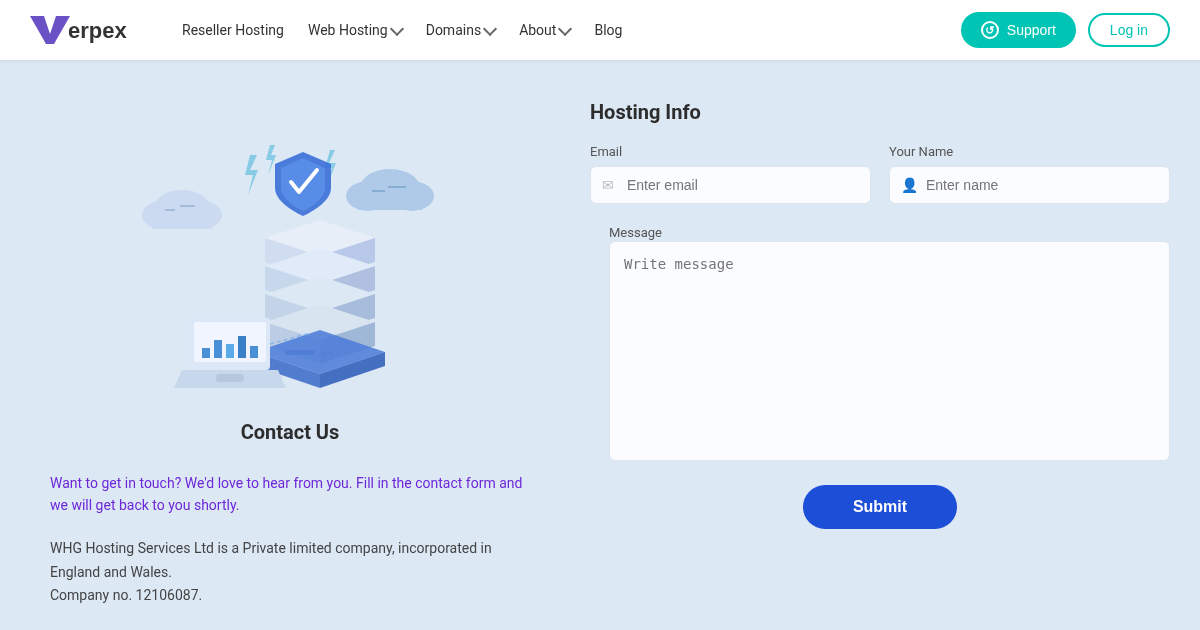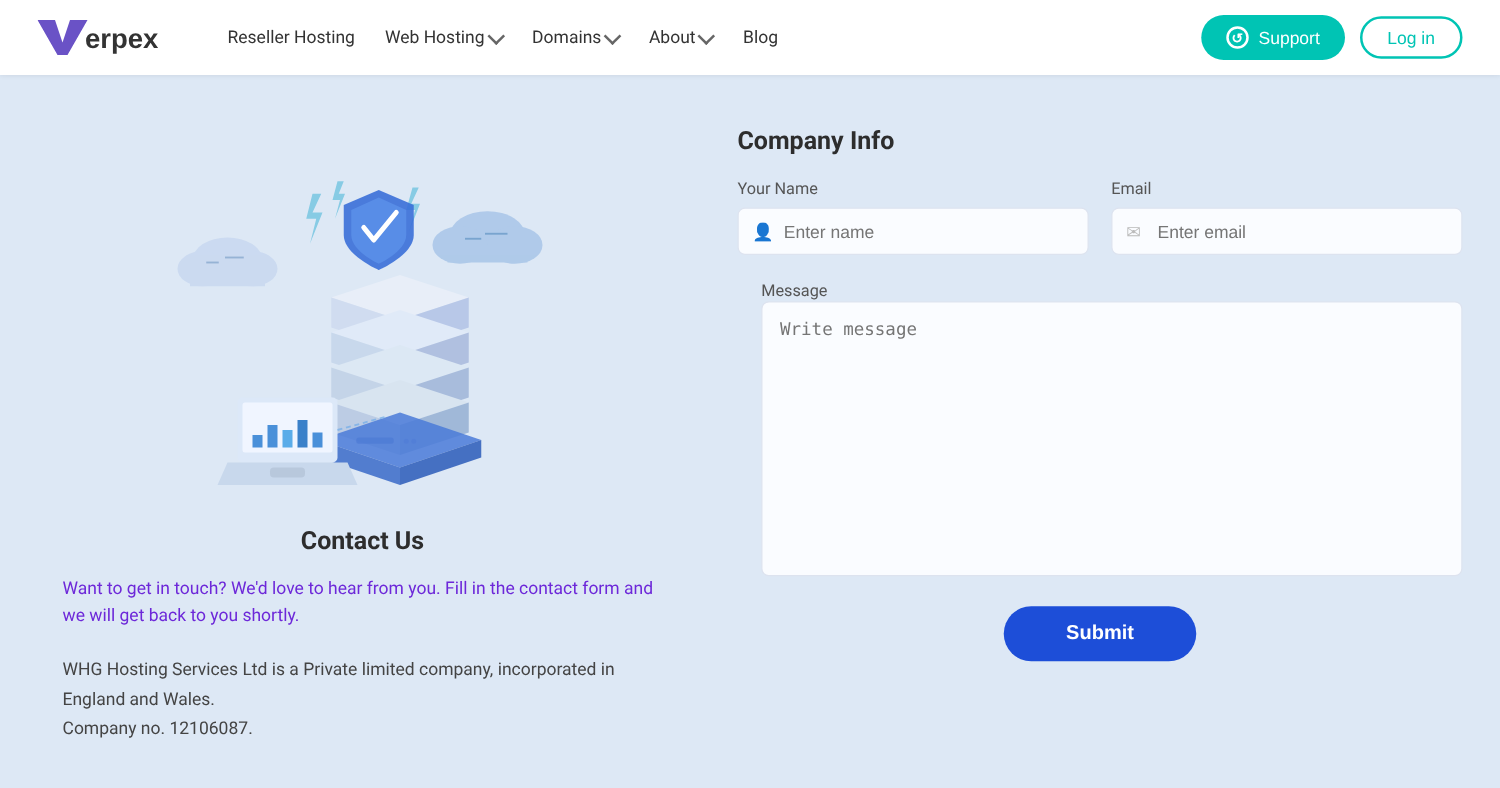--- a/index.html
+++ b/index.html
@@ -114,21 +114,21 @@
     .illustration {
       width: 360px;
       height: 300px;
       margin-bottom: 20px;
     }
 
     .contact-title {
       font-size: 20px;
       font-weight: 700;
       color: #2d2d2d;
-      margin-bottom: 16px;
+      margin-bottom: 28px;
       text-align: center;
     }
     .contact-desc {
       font-size: 14px;
       color: #6d28d9;
       line-height: 1.6;
       max-width: 480px;
       margin-bottom: 20px;
     }
     .company-info {
@@ -367,37 +367,37 @@
 
     <h2 class="contact-title">Contact Us</h2>
     <p class="contact-desc">Want to get in touch? We'd love to hear from you. Fill in the contact form and we will get back to you shortly.</p>
     <div class="company-info">
       <p>WHG Hosting Services Ltd is a Private limited company, incorporated in England and Wales.</p>
       <p>Company no. 12106087.</p>
     </div>
   </div>
 
   <div class="right-col">
-    <h2 class="form-section-title">Company Info</h2>
+    <h2 class="form-section-title">Hosting Info</h2>
 
     <div class="form-row">
+      <div class="form-group">
+        <label class="form-label">Email</label>
+        <div class="input-wrapper">
+          <span class="input-icon">✉</span>
+          <input type="email" class="form-input" placeholder="Enter email" style="">
+        </div>
+      </div>
       <div class="form-group">
         <label class="form-label">Your Name</label>
         <div class="input-wrapper">
           <span class="input-icon">👤</span>
           <input type="text" class="form-input" placeholder="Enter name" style="">
         </div>
       </div>
-      <div class="form-group">
-        <label class="form-label">Email</label>
-        <div class="input-wrapper">
-          <span class="input-icon">✉</span>
-          <input type="email" class="form-input" placeholder="Enter email" style="">
-        </div>
-      </div>
     </div>
 
     <div class="message-group">
       <label class="form-label">Message</label>
       <textarea class="form-textarea" placeholder="Write message" style=""></textarea>
     </div>
 
     <button class="btn-submit">
       <span>Submit</span>
     </button>

